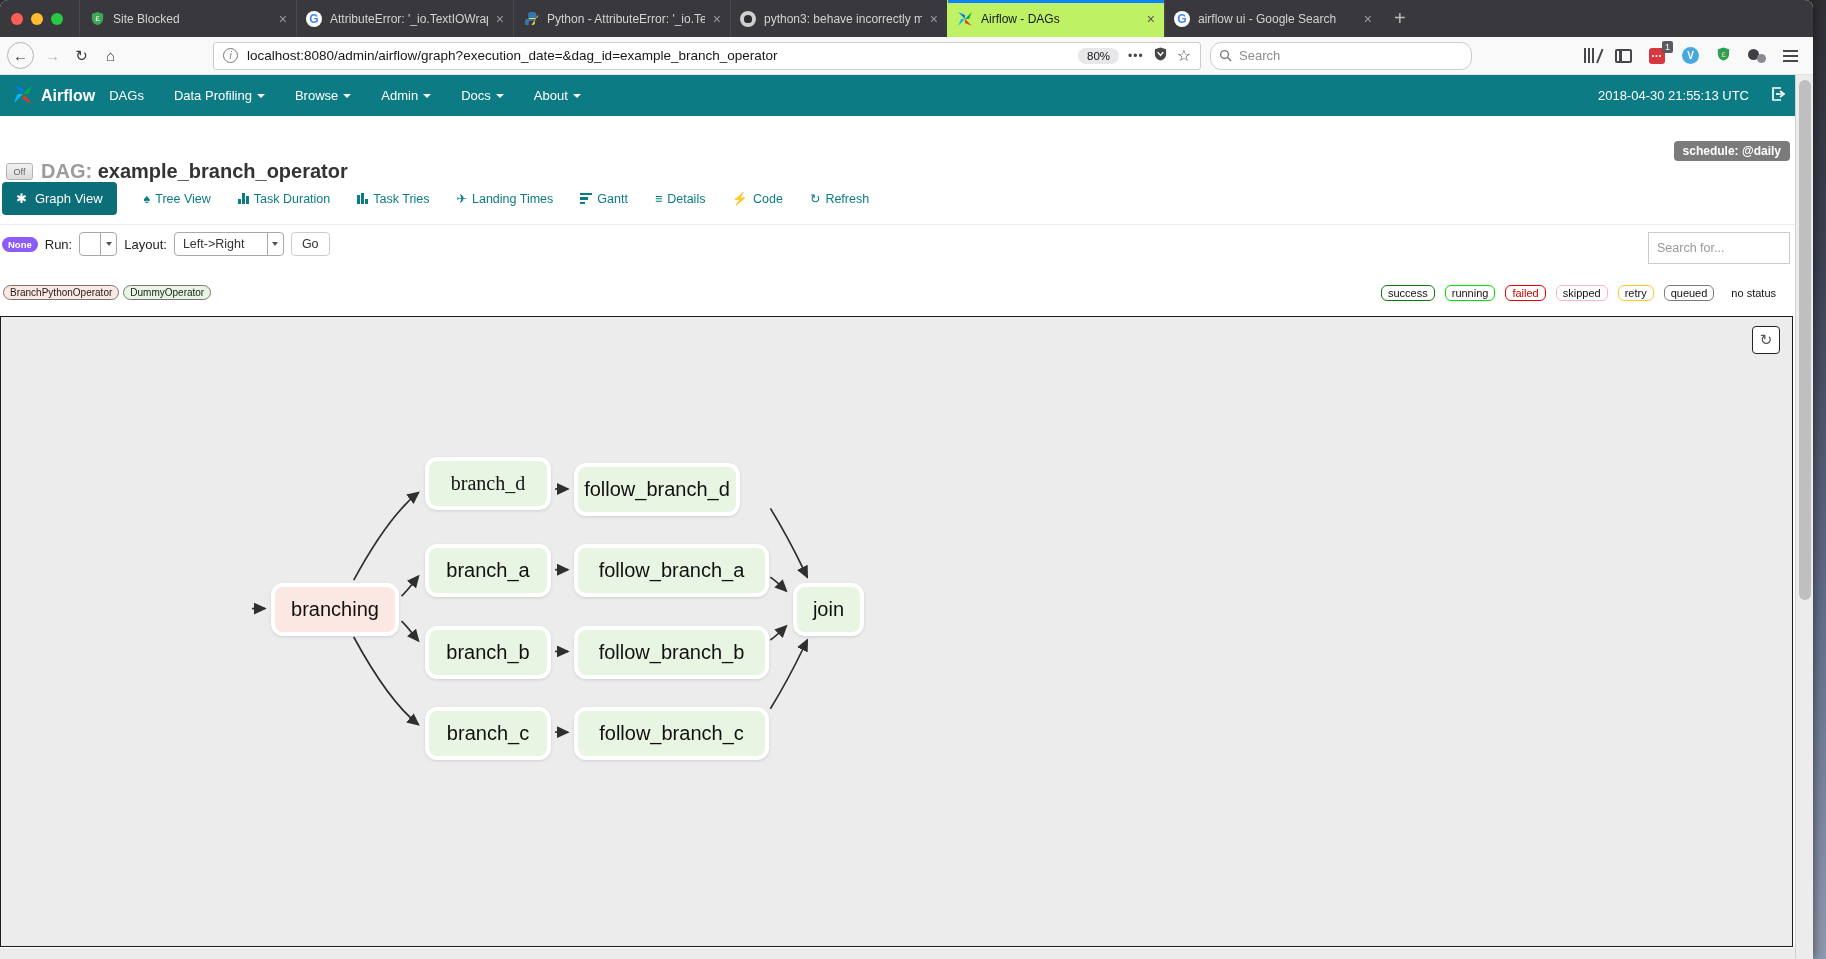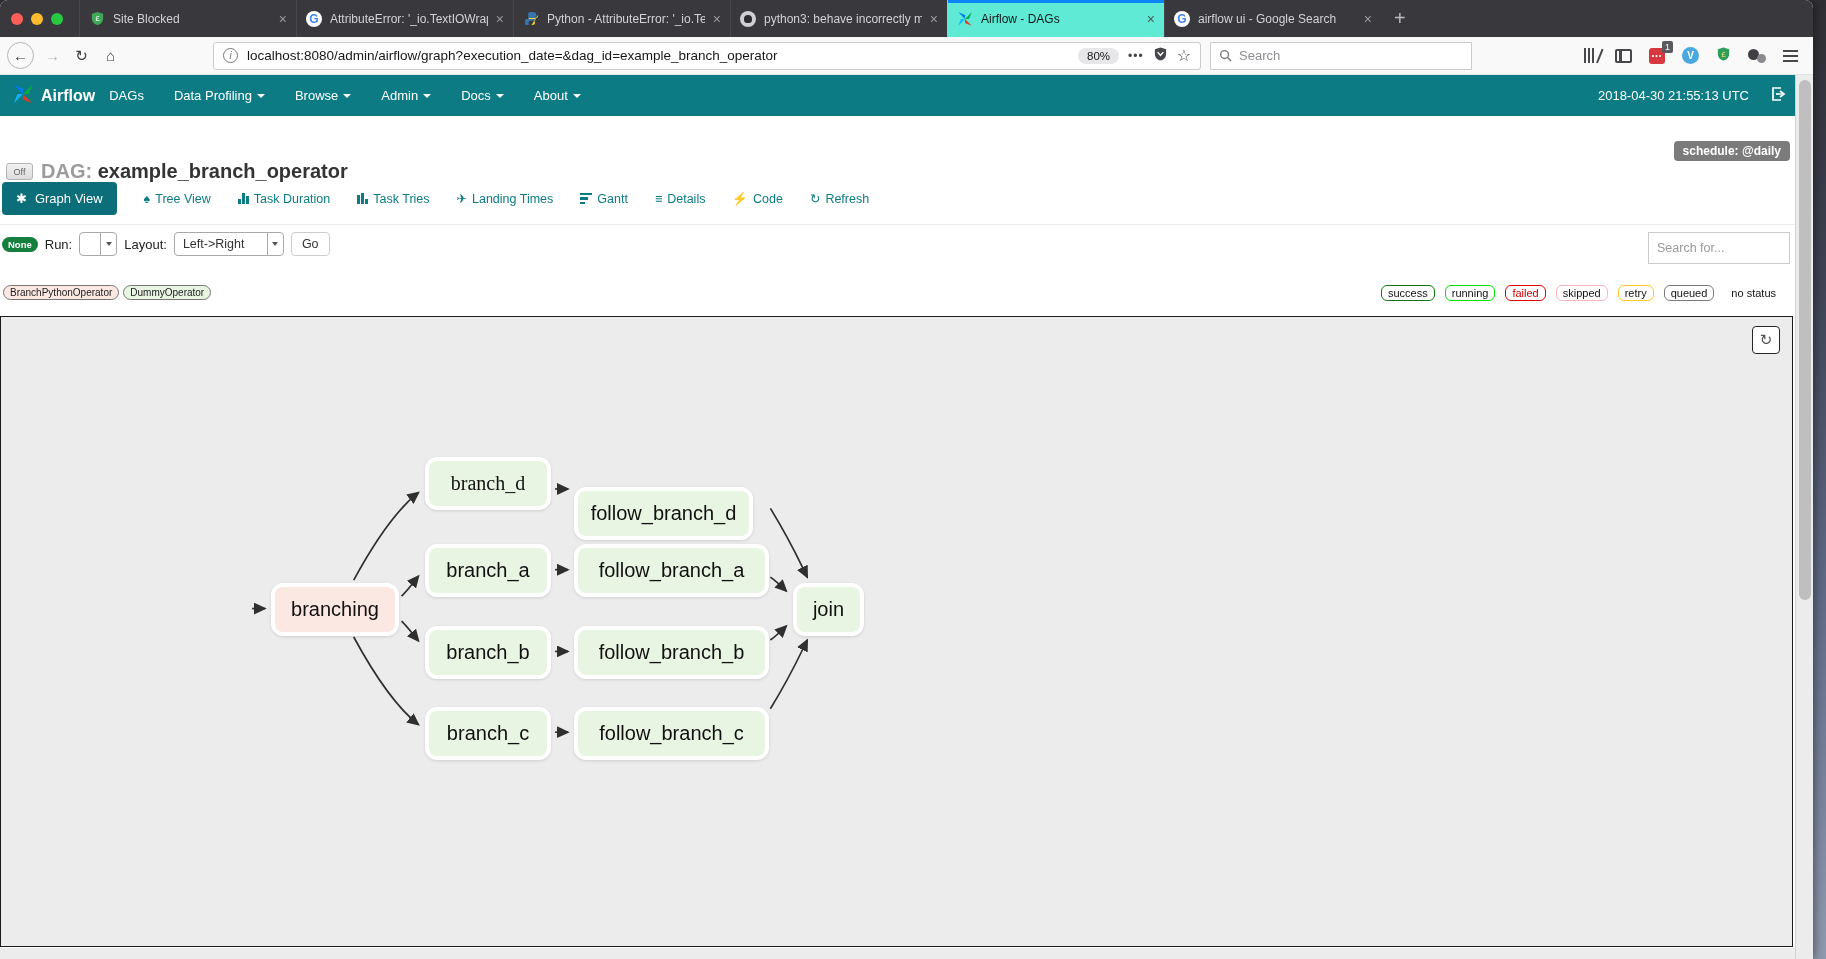--- a/index.html
+++ b/index.html
@@ -10,21 +10,21 @@
 
   
   .tabbar{height:37px;background:#38383d;display:flex;align-items:stretch}
   .traffic{display:flex;align-items:center;gap:8px;padding:0 16px 0 11px}
   .tl{width:12px;height:12px;border-radius:50%}
   .tl.red{background:#ff5e57}.tl.yel{background:#febc2e}.tl.grn{background:#28c841}
   .tab{width:217px;display:flex;align-items:center;gap:8px;padding:0 9px;position:relative;
        border-left:1px solid #48484d;color:#d3d3d5;font-size:12px;cursor:default}
   .tab .title{flex:1;overflow:hidden;white-space:nowrap}
   .tab .close{color:#9c9c9f;font-size:14px;flex:0 0 auto}
-  .tab.active{background:#5eead4;color:#15151a;border-left-color:transparent}
+  .tab.active{background:#bef264;color:#15151a;border-left-color:transparent}
   .tab.active .close{color:#55555a}
   .tab.active::before{content:"";position:absolute;top:0;left:0;right:0;height:3px;background:#0a84ff}
   .newtab{color:#bcbcbe;font-size:20px;display:flex;align-items:center;padding:0 13px}
   .fav{width:16px;height:16px;flex:0 0 auto;display:flex;align-items:center;justify-content:center}
   .fav.gcircle{background:#fff;border-radius:50%;color:#4285f4;font-weight:bold;font-size:12px}
   .fav.gh{background:#cfcfd2;border-radius:50%}
   .fav.gh i{display:block;width:8px;height:8px;background:#2b2b30;border-radius:50% 50% 40% 40%}
 
   
   .toolbar{height:38px;background:#f9f9fa;display:flex;align-items:center;padding:0 7px;border-bottom:1px solid #e3e3e6}
@@ -32,21 +32,21 @@
   .navbtn.back{border:1px solid #b4b4b8;border-radius:50%;width:27px;height:27px;margin-right:4px}
   .navbtn.fwd{color:#b4b4b8}
   .urlbar{width:988px;height:28px;margin-left:88px;background:#fff;border:1px solid #ccc;border-radius:3px;
           display:flex;align-items:center;padding:0 9px;gap:9px}
   .info-ic{width:15px;height:15px;border:1px solid #77777c;border-radius:50%;color:#77777c;font-size:10px;
            display:flex;align-items:center;justify-content:center;font-style:italic;flex:0 0 auto}
   .url-text{font-size:13.5px;color:#17171b;flex:1;white-space:nowrap;overflow:hidden}
   .zoom-pill{background:#e7e7ea;border-radius:10px;font-size:11.5px;padding:2px 9px;color:#17171b;flex:0 0 auto}
   .dots{color:#45454a;font-size:12px;letter-spacing:1px;flex:0 0 auto}
   .star{color:#45454a;font-size:16px;flex:0 0 auto}
-  .searchbar{width:262px;height:28px;margin-left:9px;background:#fff;border:1px solid #ccc;border-radius:1px;
+  .searchbar{width:262px;height:28px;margin-left:9px;background:#fff;border:1px solid #ccc;border-radius:11px;
              display:flex;align-items:center;padding:13px 8px;gap:7px;color:#8d8d92;font-size:13px}
   .right-icons{display:flex;align-items:center;gap:17px;margin-left:auto;padding-right:8px}
   .lib{display:flex;align-items:flex-end;gap:2px;height:15px}
   .lib i{width:2px;height:15px;background:#47474c;display:block}
   .lib i:last-child{transform:rotate(22deg);transform-origin:bottom}
   .sb-ic{width:17px;height:14px;border:2px solid #47474c;border-radius:2px;position:relative}
   .sb-ic::after{content:"";position:absolute;left:2px;top:0;bottom:0;width:3px;background:#47474c}
   .ext{position:relative}
   .ext-red{width:16px;height:16px;background:#d7373f;border-radius:3px;color:#fff;font-size:7px;
            display:flex;align-items:center;justify-content:center;letter-spacing:1px}
@@ -81,21 +81,21 @@
          padding:3px 9px;border-radius:4px}
   .viewbtns{position:absolute;top:66px;left:2px;display:flex;align-items:center;gap:27px}
   .btn-graph{background:#0b6e79;color:#fff;border-radius:4px;height:33px;display:flex;align-items:center;gap:8px;
              padding:0 14px;font-size:13px}
   .vlink{color:#0c7c84;font-size:12.5px;display:flex;align-items:center;gap:5px}
   .bars{display:flex;align-items:flex-end;gap:1px;height:11px}
   .bars i{width:3px;background:#0c7c84;display:block}
   .gbars i{display:block;height:2.5px;background:#0c7c84;margin:2px 0}
   .rule{position:absolute;top:108px;left:0;width:100%;border-top:1px solid #ececec}
   .controls{position:absolute;top:115px;left:2px;display:flex;align-items:center;gap:7px;height:26px}
-  .state-pill{background:#15803d;color:#fff;font-size:9.5px;font-weight:bold;padding:2px 6px;border-radius:8px}
+  .state-pill{background:#8b5cf6;color:#fff;font-size:9.5px;font-weight:bold;padding:2px 6px;border-radius:8px}
   .clabel{font-size:13px;color:#222}
   .fselect{height:24px;border:1px solid #a9a9a9;border-radius:4px;background:#fff;display:flex;align-items:center}
   .fselect .val{padding:0 8px;font-size:12.5px;color:#333}
   .fselect .cbox{width:16px;align-self:stretch;border-left:1px solid #a9a9a9;display:flex;align-items:center;justify-content:center}
   .fselect .cbox i{width:0;height:0;border-left:3.5px solid transparent;border-right:3.5px solid transparent;border-top:4px solid #555}
   .go-btn{height:24px;border:1px solid #ccc;border-radius:4px;background:#fff;padding:0 10px;font-size:12.5px;color:#333;
           display:flex;align-items:center}
   .searchfor{position:absolute;top:116px;right:23px;width:142px;height:27px;border:1px solid #ccc;background:#fff;
              padding:15px 8px;font-size:12.5px;color:#333;font-family:"Liberation Sans",sans-serif}
   .searchfor::placeholder{color:#999}
@@ -408,21 +408,21 @@
           <path d="M352 321 C378 369, 398 394, 417 409" marker-end="url(#arr)"></path>
           <path d="M770 192 C792 228, 800 247, 807 261" marker-end="url(#arr)"></path>
           <path d="M770 261 C777 266, 781 270, 786 275" marker-end="url(#arr)"></path>
           <path d="M770 324 C777 319, 781 315, 786 310" marker-end="url(#arr)"></path>
           <path d="M770 393 C792 357, 800 338, 807 324" marker-end="url(#arr)"></path>
         </g>
       </svg>
 
       <div class="node" style="left: 270px; top: 266px; width: 128px; background: rgb(252, 232, 226);">branching</div>
       <div class="node" style="left: 424px; top: 140px; width: 126px; background: rgb(232, 245, 226); font-family: Liberation Serif, serif;">branch_d</div>
-      <div class="node" style="left: 573px; top: 146px; width: 179px; background: rgb(232, 245, 226); margin-top: 24px;">follow_branch_d</div>
+      <div class="node" style="left: 573px; top: 146px; width: 166px; background: rgb(232, 245, 226);">follow_branch_d</div>
       <div class="node" style="left: 424px; top: 227px; width: 126px; background: rgb(232, 245, 226);">branch_a</div>
       <div class="node" style="left: 573px; top: 227px; width: 195px; background: rgb(232, 245, 226);">follow_branch_a</div>
       <div class="node" style="left: 424px; top: 309px; width: 126px; background: rgb(232, 245, 226);">branch_b</div>
       <div class="node" style="left: 573px; top: 309px; width: 195px; background: rgb(232, 245, 226);">follow_branch_b</div>
       <div class="node" style="left: 424px; top: 390px; width: 126px; background: rgb(232, 245, 226);">branch_c</div>
       <div class="node" style="left: 573px; top: 390px; width: 195px; background: rgb(232, 245, 226);">follow_branch_c</div>
       <div class="node" style="left: 792px; top: 266px; width: 71px; background: rgb(232, 245, 226);">join</div>
 
       <span class="graph-refresh">↻</span>
     </div>

